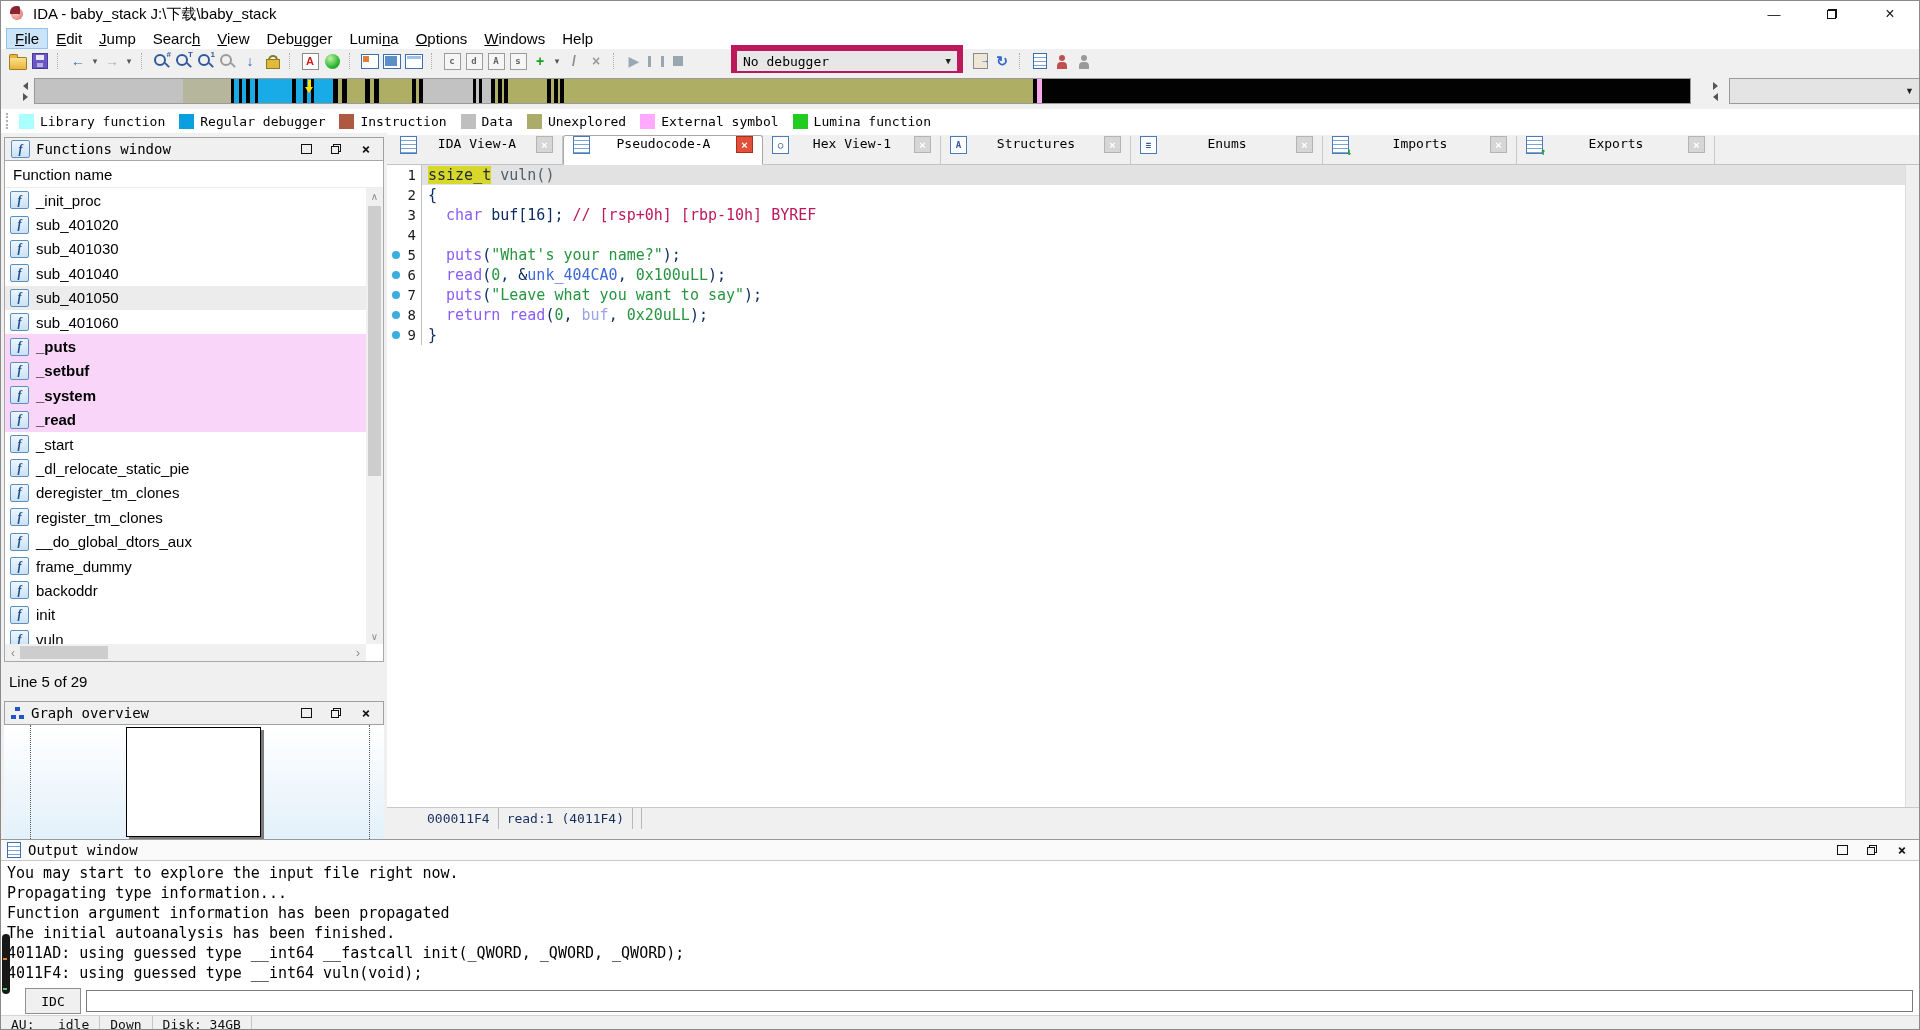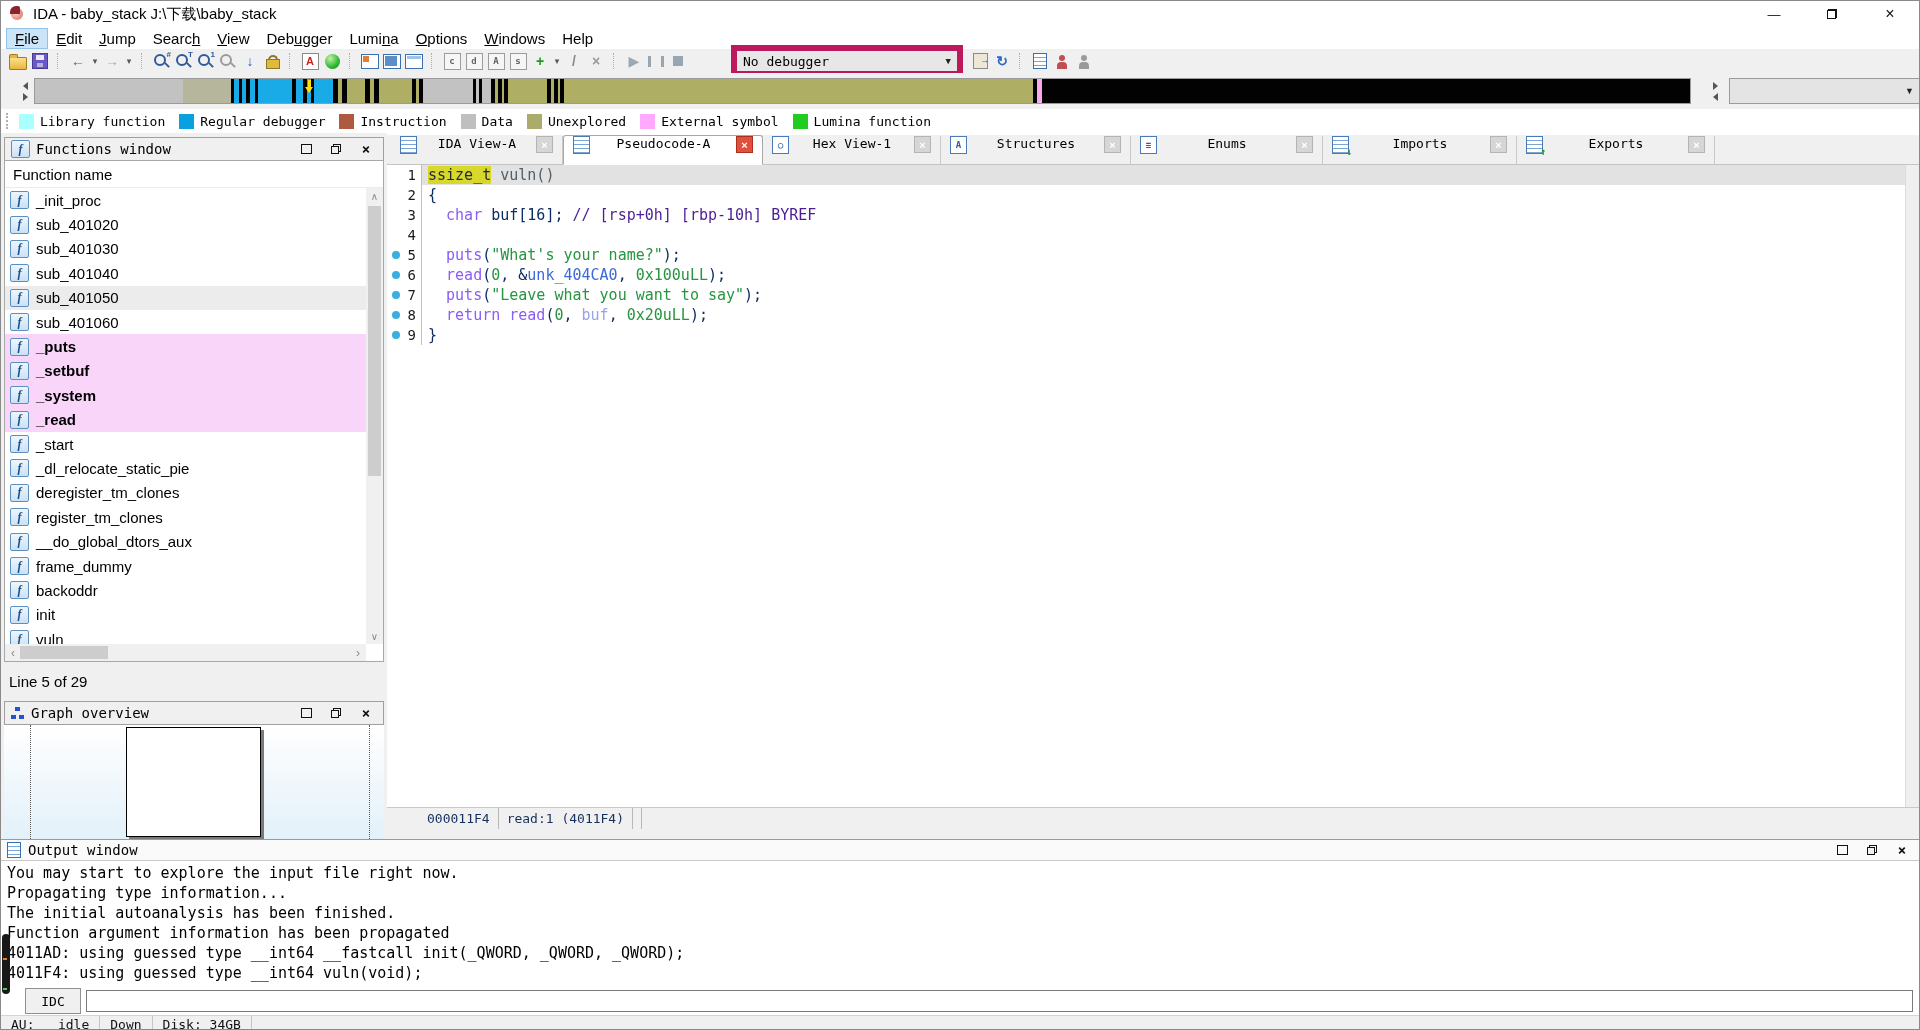--- a/index.html
+++ b/index.html
@@ -138,21 +138,21 @@
   .dot{position:absolute;left:5px;top:6px;width:8px;height:8px;border-radius:50%;background:#3aaede;}
   .content{flex:1;padding-left:6px;}
   .crow.cur .content{background:#e2e2e2;}
   .tk-kw{color:#8b5cf6;}
   .tk-def{color:#0e2e63;}
   .tk-fn{color:#50606c;}
   .tk-str{color:#279540;}
   .tk-num{color:#279540;}
   .tk-name{color:#3e68da;}
   .tk-var{color:#9aa3ea;}
-  .tk-com{color:#4c1d95;}
+  .tk-com{color:#be185d;}
   .tk-hl{background:#d8d82b;color:#1e2936;}
   .code-vscroll{position:absolute;right:0;top:32px;width:13px;height:642px;background:#efefef;border-left:1px solid #dcdcdc;}
   .codestatus{position:absolute;left:0;right:0;top:674px;height:22px;background:#f0f0f0;border-top:1px solid #c8c8c8;display:flex;align-items:stretch;font-family:"DejaVu Sans Mono","Liberation Mono",monospace;font-size:13px;color:#16305e;box-sizing:border-box;}
   .cs-cell{display:flex;align-items:center;border-right:1px solid #b8b8b8;padding:0 8px;}
   .cs-cell:first-child{padding-left:40px;}
   .cs-cell.pad{width:8px;padding:0;}
   .code-gap{position:absolute;left:0;right:0;top:696px;height:10px;background:#f0f0f0;}
 
   
   .output{position:absolute;left:0;top:838px;right:0;height:176px;background:#fff;border-top:1px solid #9a9a9a;box-sizing:border-box;}
@@ -597,22 +597,22 @@
           </span>
         <span class="pb">
             <span class="pb-float"></span>
           </span>
         <span class="pb pb-x">×</span>
       </span>
     </div>
     <div class="out-log">
         <div class="oline">You may start to explore the input file right now.</div>
         <div class="oline">Propagating type information...</div>
+        <div class="oline">Function argument information has been propagated</div>
         <div class="oline">The initial autoanalysis has been finished.</div>
-        <div class="oline">Function argument information has been propagated</div>
         <div class="oline">4011AD: using guessed type __int64 __fastcall init(_QWORD, _QWORD, _QWORD);</div>
         <div class="oline">4011F4: using guessed type __int64 vuln(void);</div>
       </div>
     <div class="out-minimap"></div>
     <div class="idc-row">
       <span class="idc-btn">IDC</span>
       <input class="idc-input" value="" style="">
     </div>
   </div>
 

